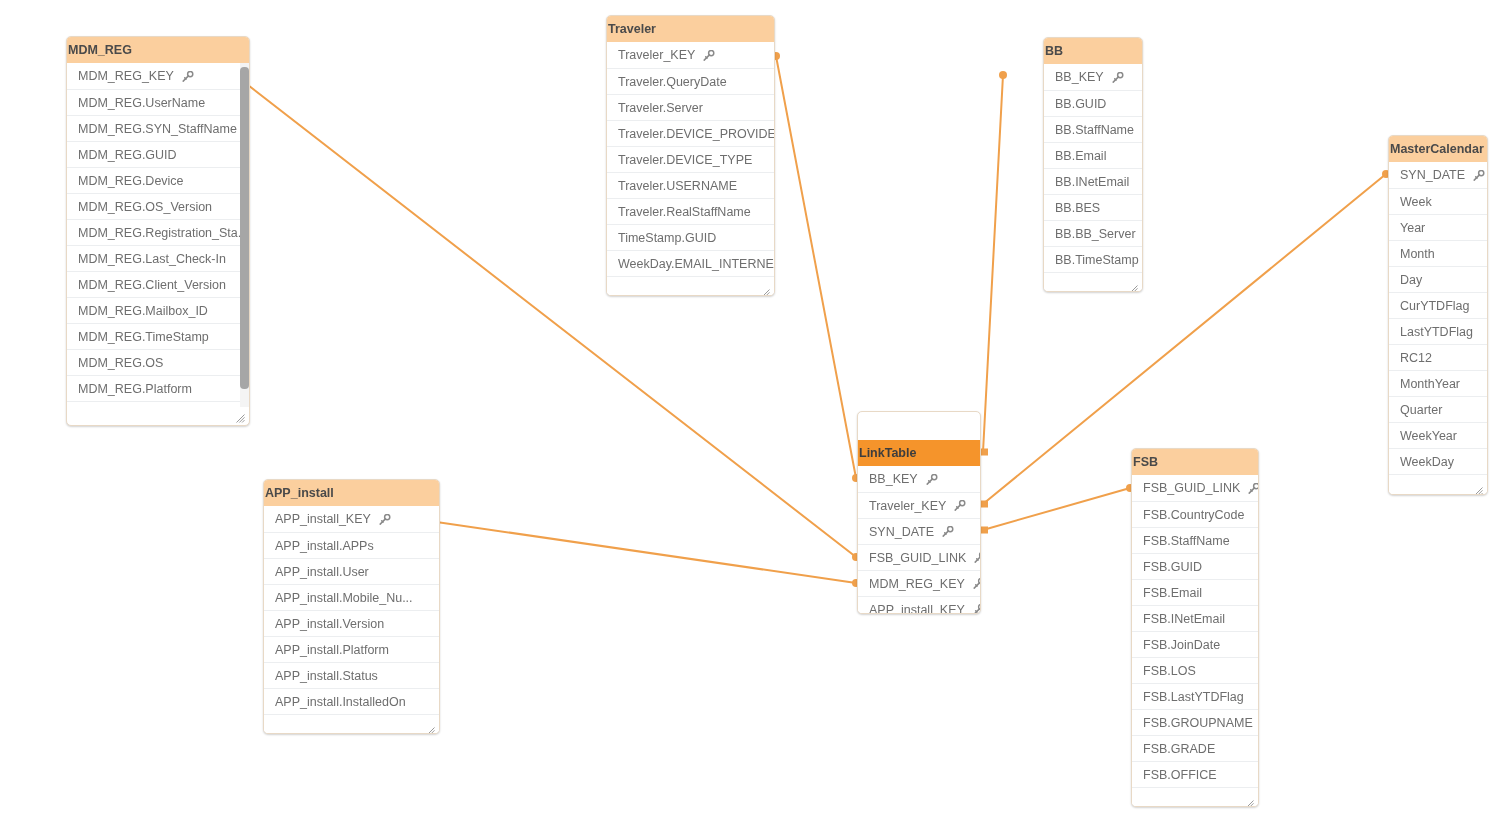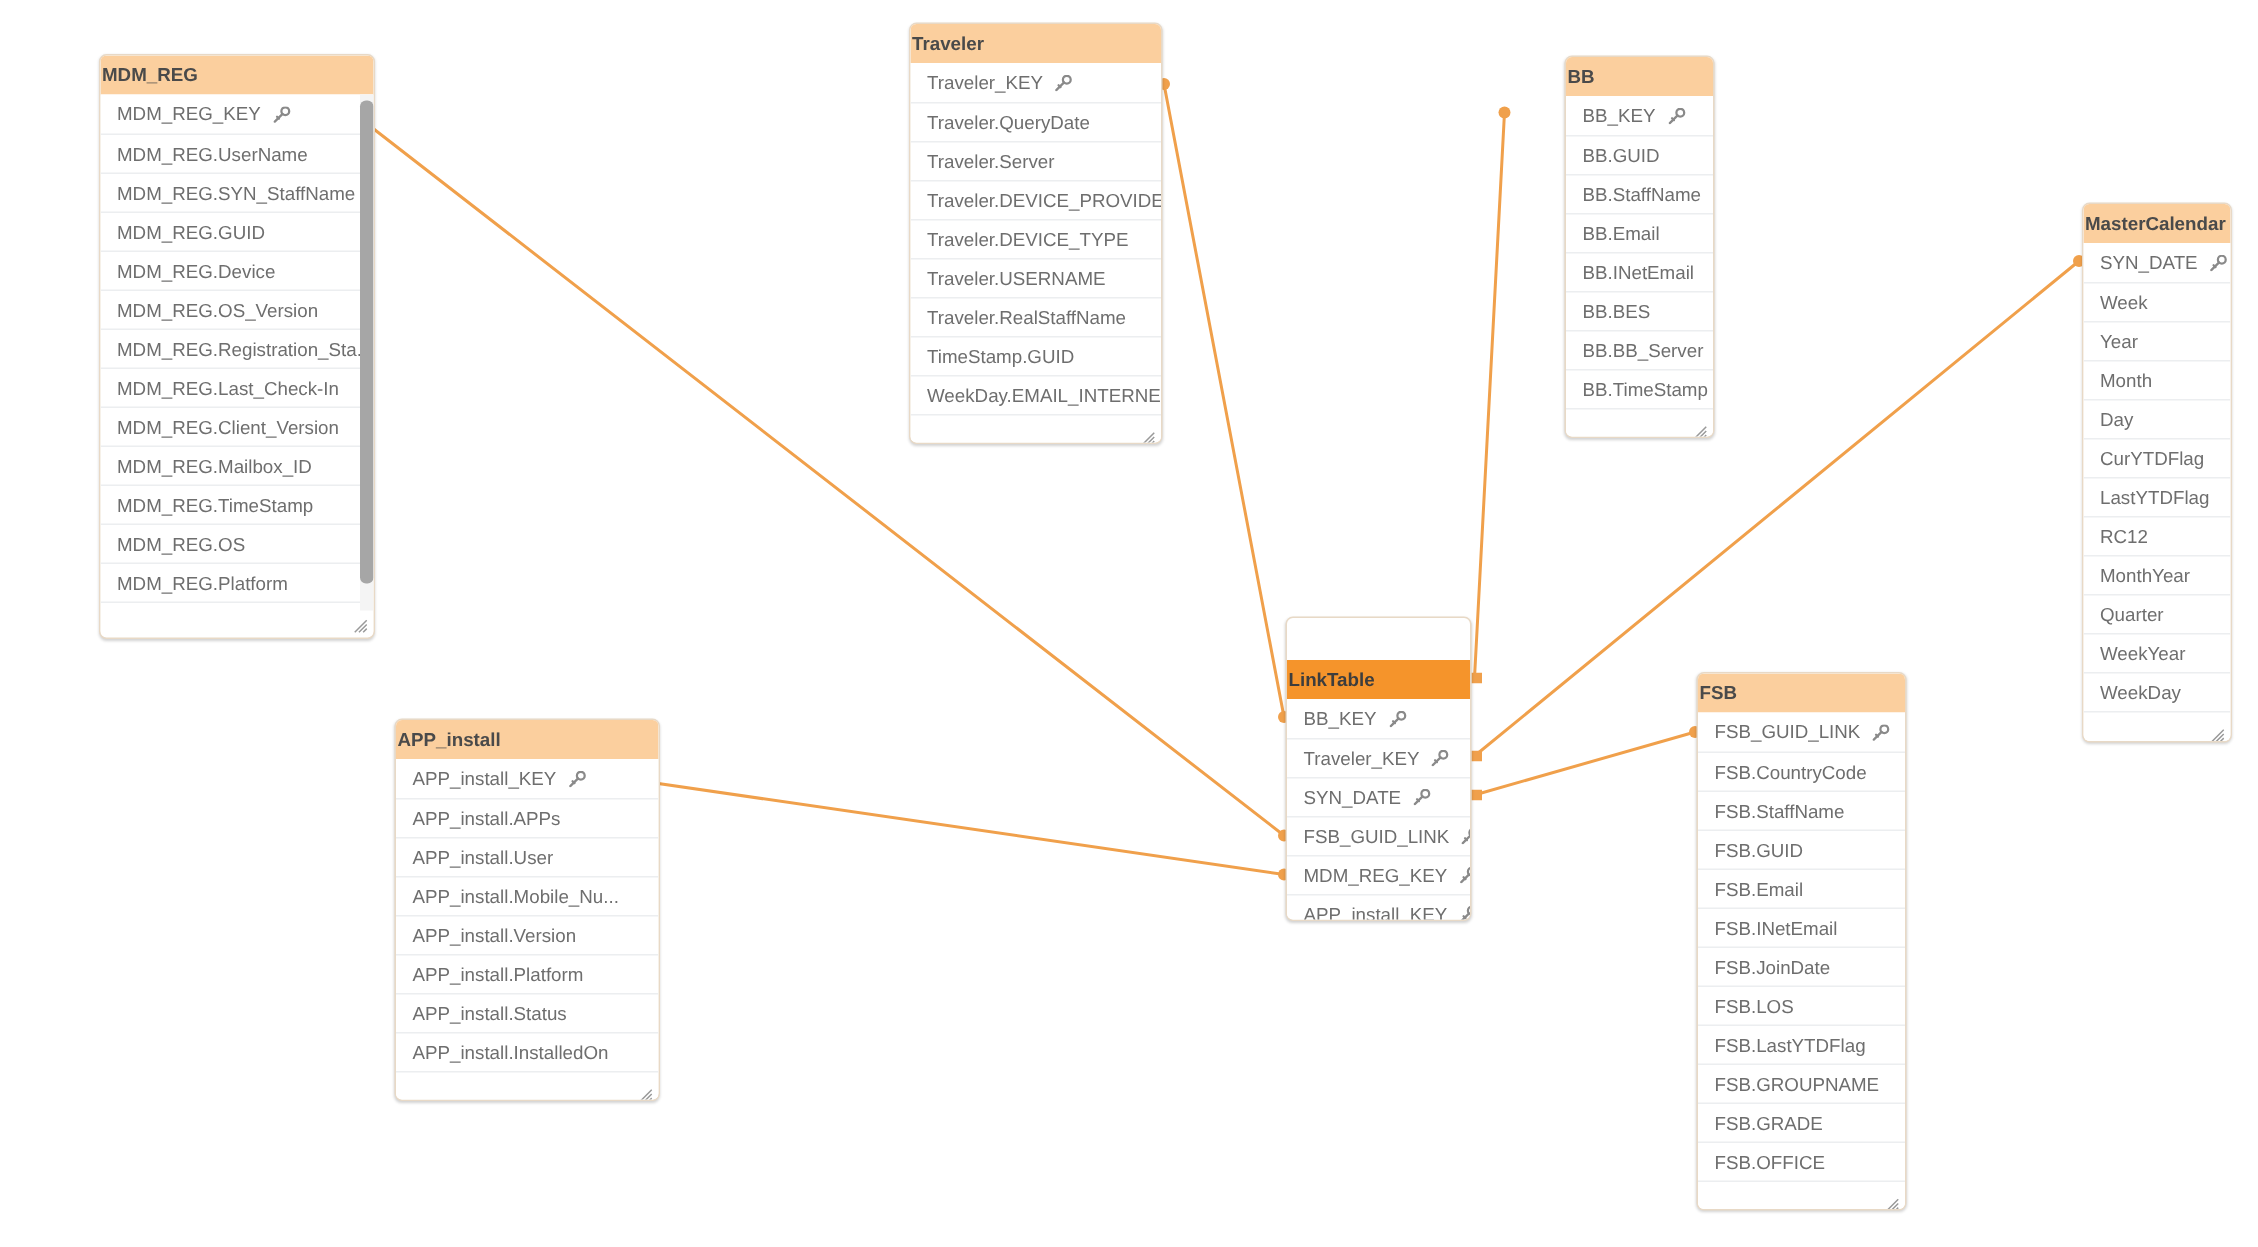--- a/index.html
+++ b/index.html
@@ -387,21 +387,21 @@
               </svg>
             </span>
           </div>
         </div>
         <div class="tbl-footer">
           <span class="resize-grip"><svg width="9" height="9" viewBox="0 0 9 9">
               <path d="M8.5 0.5 L0.5 8.5 M8.5 3.3 L3.3 8.5 M8.5 6.1 L6.1 8.5" stroke="#9a9a9a" stroke-width="1" fill="none"></path>
             </svg></span>
         </div>
       </div>
-      <div class="table-box" style="left: 1131px; top: 448px; width: 140px; height: 359px;">
+      <div class="table-box" style="left: 1131px; top: 448px; width: 128px; height: 359px;">
         <div class="tbl-header">FSB</div>
         <div class="rows">
           <div class="field-row">
             <span class="field-name">FSB_GUID_LINK</span>
             <span class="key-icon">
               <svg width="13" height="11" viewBox="0 0 13 11">
                 <circle cx="9.2" cy="3.1" r="2.6" fill="none" stroke="#8a8a8a" stroke-width="1.5"></circle>
                 <path d="M7.4 4.9 L2.2 10.1" stroke="#8a8a8a" stroke-width="1.5" stroke-linecap="round" fill="none"></path>
                 <path d="M3.7 6.8 L5.0 8.1" stroke="#8a8a8a" stroke-width="1.5" stroke-linecap="round" fill="none"></path>
               </svg>

